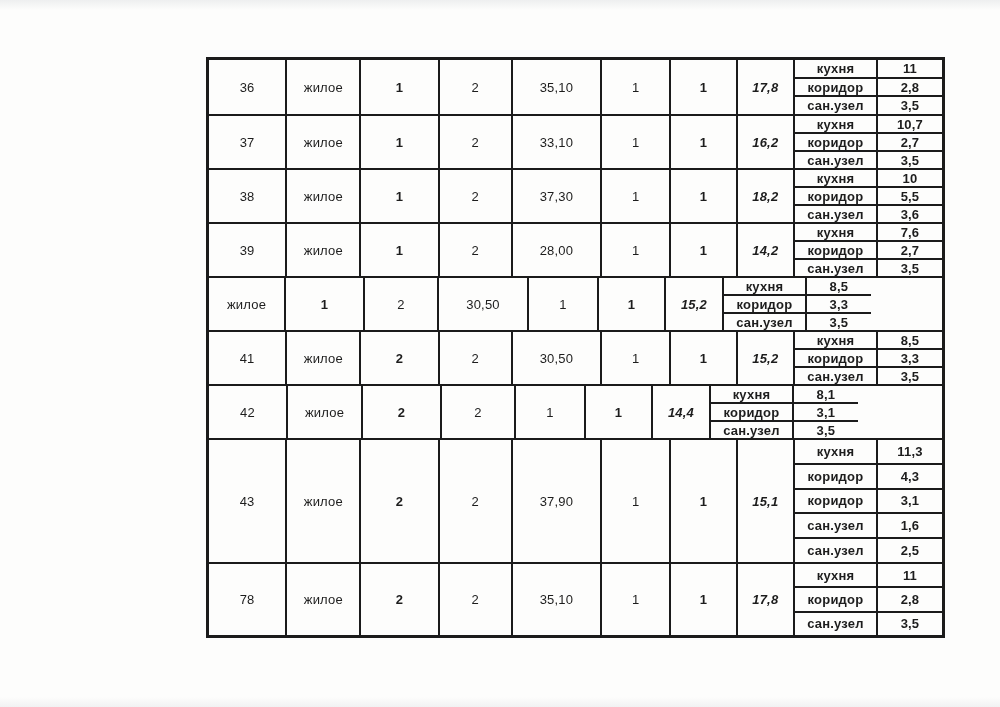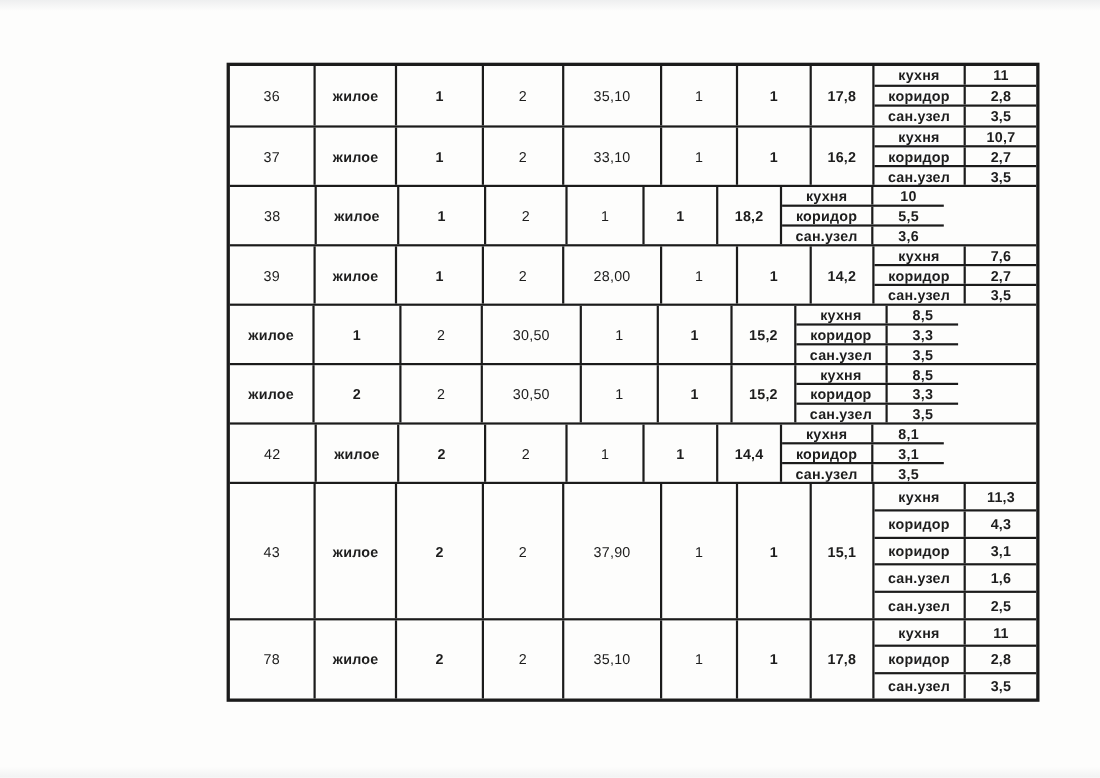--- a/index.html
+++ b/index.html
@@ -51,27 +51,27 @@
     justify-content: center;
     font-size: 13px;
     letter-spacing: 0.2px;
     border-left: 2px solid #1b1b1b;
     overflow: hidden;
   }
   .main-row .cell:first-child {
     border-left: none;
   }
   .c1  { width: 77px; }
-  .c2  { width: 75px; font-weight: bold; }
+  .c2  { width: 75px; font-weight: normal; }
   .c3  { width: 79px; font-weight: bold; }
   .c4  { width: 74px; }
   .c5  { width: 90px; }
   .c6  { width: 70px; }
   .c7  { width: 67px; font-weight: bold; }
-  .c8  { width: 58px; font-weight: bold; }
+  .c8  { width: 58px; font-weight: bold; font-style: italic; }
   .rooms {
     width: 149px;
     display: flex;
     flex-direction: column;
     box-sizing: border-box;
     border-left: 2px solid #1b1b1b;
   }
   .room-row {
     flex: 1;
     display: flex;
@@ -148,20 +148,21 @@
     <div class="cell room-area">3,5</div>
   </div>
 </div>
   </div>
 
   <div class="main-row" style="height: 54px;">
     <div class="cell c1">38</div>
     <div class="cell c2">жилое</div>
     <div class="cell c3">1</div>
     <div class="cell c4">2</div>
+    <div class="cell c5">37,30</div>
     <div class="cell c6">1</div>
     <div class="cell c7">1</div>
     <div class="cell c8">18,2</div>
     <div class="rooms">
   <div class="room-row">
     <div class="cell room-name">кухня</div>
     <div class="cell room-area">10</div>
   </div>
 
   <div class="room-row">
@@ -223,20 +224,21 @@
   </div>
 
   <div class="room-row">
     <div class="cell room-name">сан.узел</div>
     <div class="cell room-area">3,5</div>
   </div>
 </div>
   </div>
 
   <div class="main-row" style="height: 54px;">
+    <div class="cell c1">41</div>
     <div class="cell c2">жилое</div>
     <div class="cell c3">2</div>
     <div class="cell c4">2</div>
     <div class="cell c5">30,50</div>
     <div class="cell c6">1</div>
     <div class="cell c7">1</div>
     <div class="cell c8">15,2</div>
     <div class="rooms">
   <div class="room-row">
     <div class="cell room-name">кухня</div>

